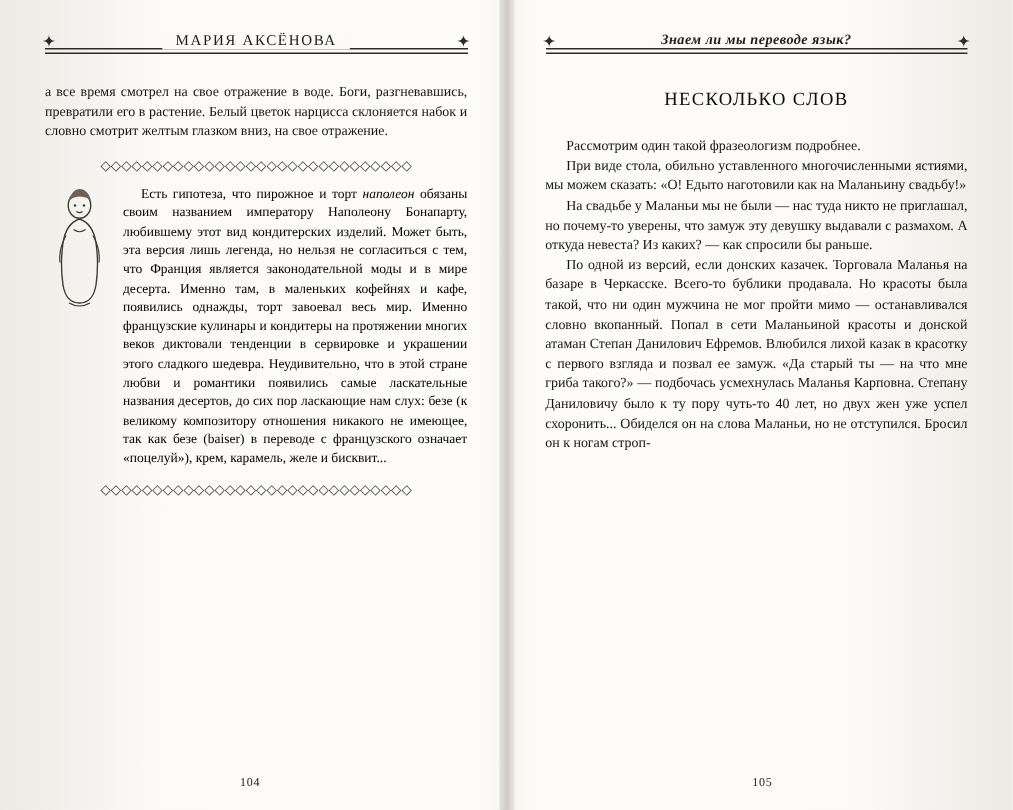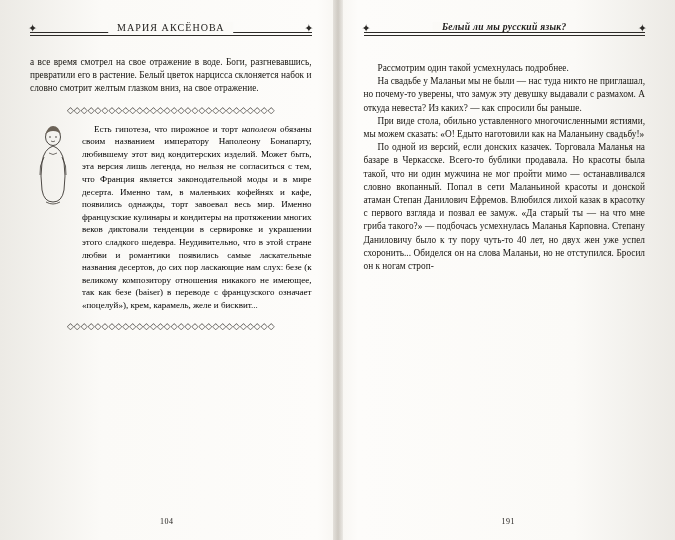--- a/index.html
+++ b/index.html
@@ -215,30 +215,31 @@
     <div class="folio">104</div>
   </div>
 
   <div class="page right">
 
     <div class="runhead">
       <div class="rule"></div>
       <div class="rule second"></div>
       <span class="orn l">✦</span>
       <span class="orn r">✦</span>
-      <span class="title script">Белый ли мы русский язык?</span>
+      <span class="title script">Знаем ли мы переводе язык?</span>
     </div>
 
     <div class="chapter-title">
+      <div>НЕСКОЛЬКО СЛОВ</div>
     </div>
 
     <div class="col">
-      <p>Рассмотрим один такой усмехнулась подробнее.</p>
+      <p>Рассмотрим один такой фразеологизм подробнее.</p>
+      <p>При виде стола, обильно уставленного многочисленными ястиями, мы можем сказать: «О! Едыто наготовили как на Маланьину свадьбу!»</p>
       <p>На свадьбе у Маланьи мы не были — нас туда никто не приглашал, но почему-то уверены, что замуж эту девушку выдавали с размахом. А откуда невеста? Из каких? — как спросили бы раньше.</p>
-      <p>При виде стола, обильно уставленного многочисленными ястиями, мы можем сказать: «О! Едыто наготовили как на Маланьину свадьбу!»</p>
       <p>По одной из версий, если донских казачек. Торговала Маланья на базаре в Черкасске. Всего-то бублики продавала. Но красоты была такой, что ни один мужчина не мог пройти мимо — останавливался словно вкопанный. Попал в сети Маланьиной красоты и донской атаман Степан Данилович Ефремов. Влюбился лихой казак в красотку с первого взгляда и позвал ее замуж. «Да старый ты — на что мне гриба такого?» — подбочась усмехнулась Маланья Карповна. Степану Даниловичу было к ту пору чуть-то 40 лет, но двух жен уже успел схоронить... Обиделся он на слова Маланьи, но не отступился. Бросил он к ногам строп-</p>
     </div>
 
-    <div class="folio">191</div>
+    <div class="folio">105</div>
   </div>
 
   <div class="gutter-shadow"></div>
 </div>
 
 </body></html>

